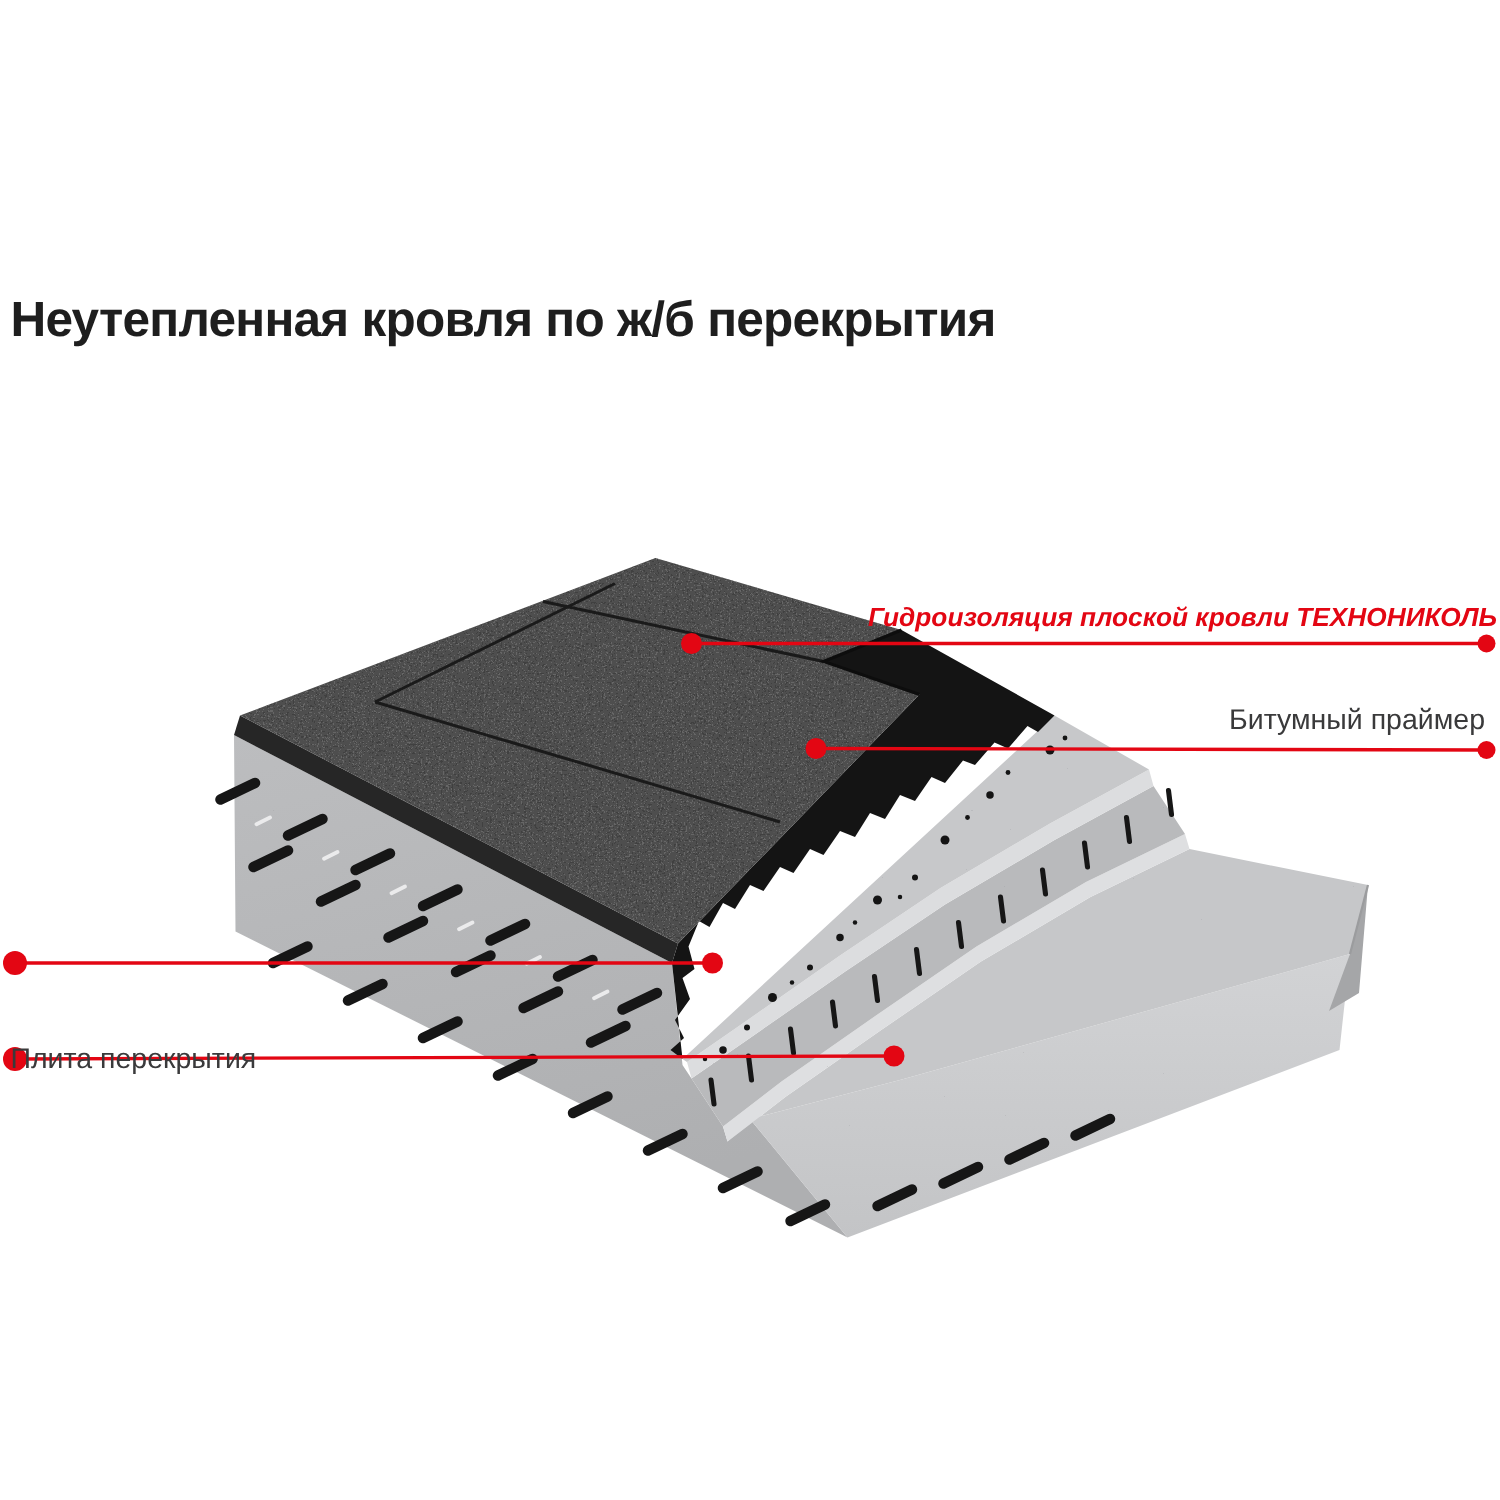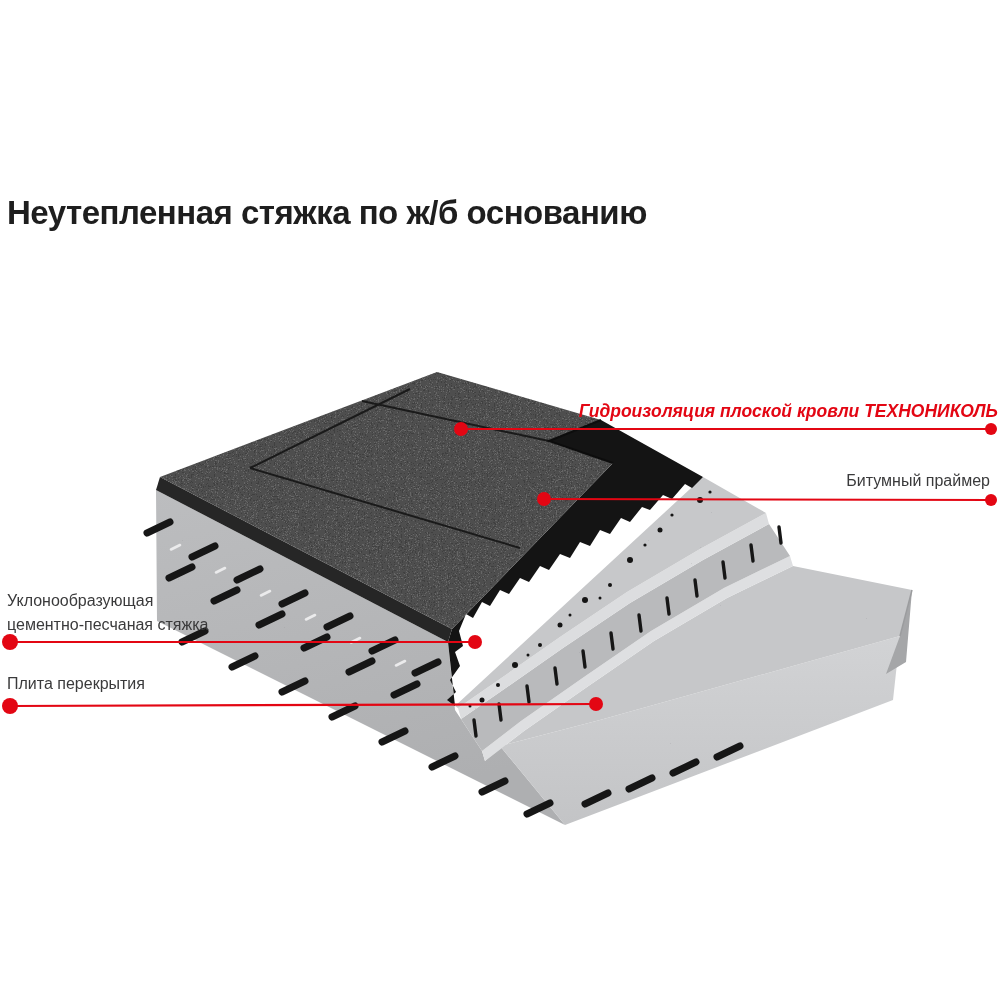--- a/index.html
+++ b/index.html
@@ -7,26 +7,26 @@
     width:1000px;height:1000px;position:relative;overflow:hidden;
     background:#ffffff;
     font-family:"Liberation Sans","DejaVu Sans",sans-serif;
   }
   .stage{position:absolute;inset:0;}
   .page-title{
     position:absolute;left:7px;top:194px;
     font-size:33px;font-weight:700;color:#1e1e1e;letter-spacing:-0.5px;
     white-space:nowrap;
   }
-  .callout{position:absolute;white-space:nowrap;color:#3a3a3b;font-size:16px;line-height:24px;}
+  .callout{position:absolute;white-space:nowrap;color:#3a3a3b;font-size:19px;line-height:24px;}
   .callout.red{color:#e30613;font-weight:700;font-size:17.5px;font-style:italic;}
   .co-waterproofing{right:2px;top:399px;text-align:right;}
   .co-primer{right:10px;top:469px;text-align:right;}
   .co-screed{left:7px;top:589px;text-align:left;}
-  .co-slab{left:7px;top:672px;text-align:center;}
+  .co-slab{left:7px;top:695px;text-align:center;}
   svg{position:absolute;left:0;top:0;}
 </style>
 </head>
 <body>
 
 <div class="stage">
 
   <svg width="1000" height="1000" viewBox="0 0 1000 1000">
     <defs>
 
@@ -217,25 +217,21 @@
         <circle cx="475" cy="642" r="7" fill="#e30613"></circle>
       </g>
       <g>
         <line x1="10" y1="706" x2="596" y2="704" stroke-width="2.2" stroke="#e30613"></line>
         <circle cx="10" cy="706" r="8" fill="#e30613"></circle>
         <circle cx="596" cy="704" r="7" fill="#e30613"></circle>
       </g>
     </g>
   </svg>
 
-  <div class="page-title">Неутепленная стяжка по ж/б основанию</div>
+  <div class="page-title">Неутепленная кровля по ж/б перекрытия</div>
 
   <div class="callout red co-waterproofing">Гидроизоляция плоской кровли ТЕХНОНИКОЛЬ</div>
 
   <div class="callout co-primer">Битумный праймер</div>
 
-  <div class="callout co-screed">
-    <div>Уклонообразующая</div>
-    <div>цементно-песчаная стяжка</div>
-  </div>
 
   <div class="callout co-slab">Плита перекрытия</div>
 </div>
 
 </body></html>

